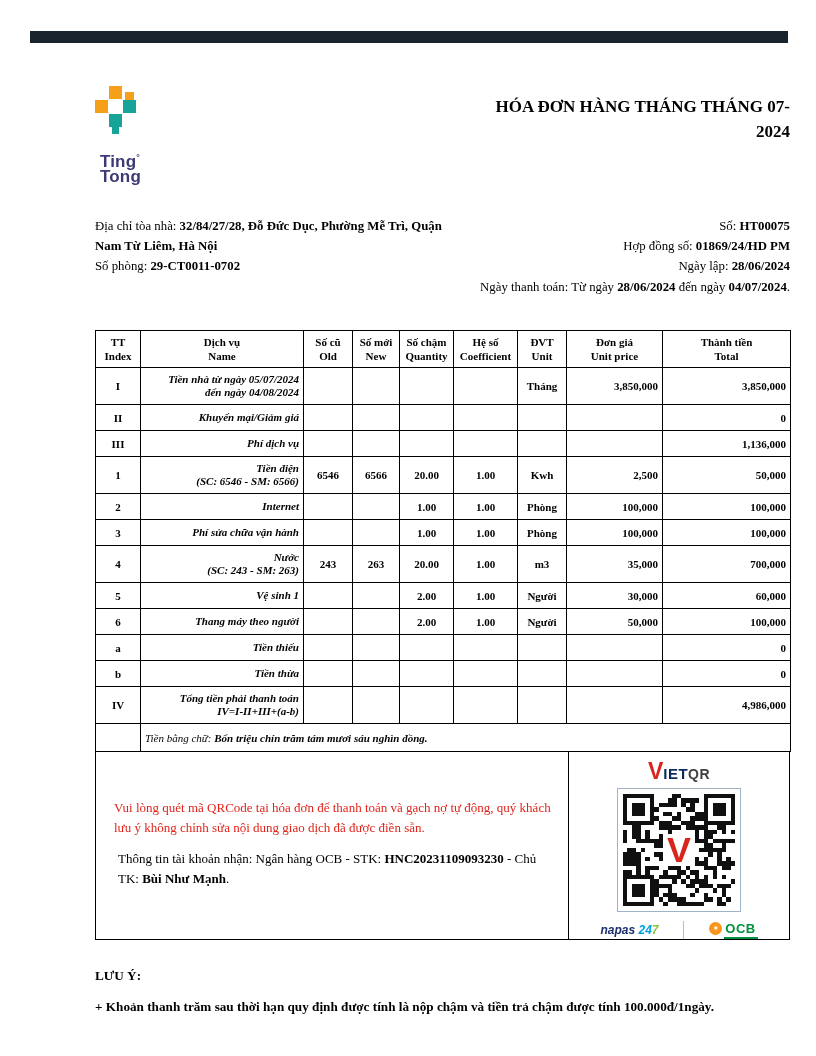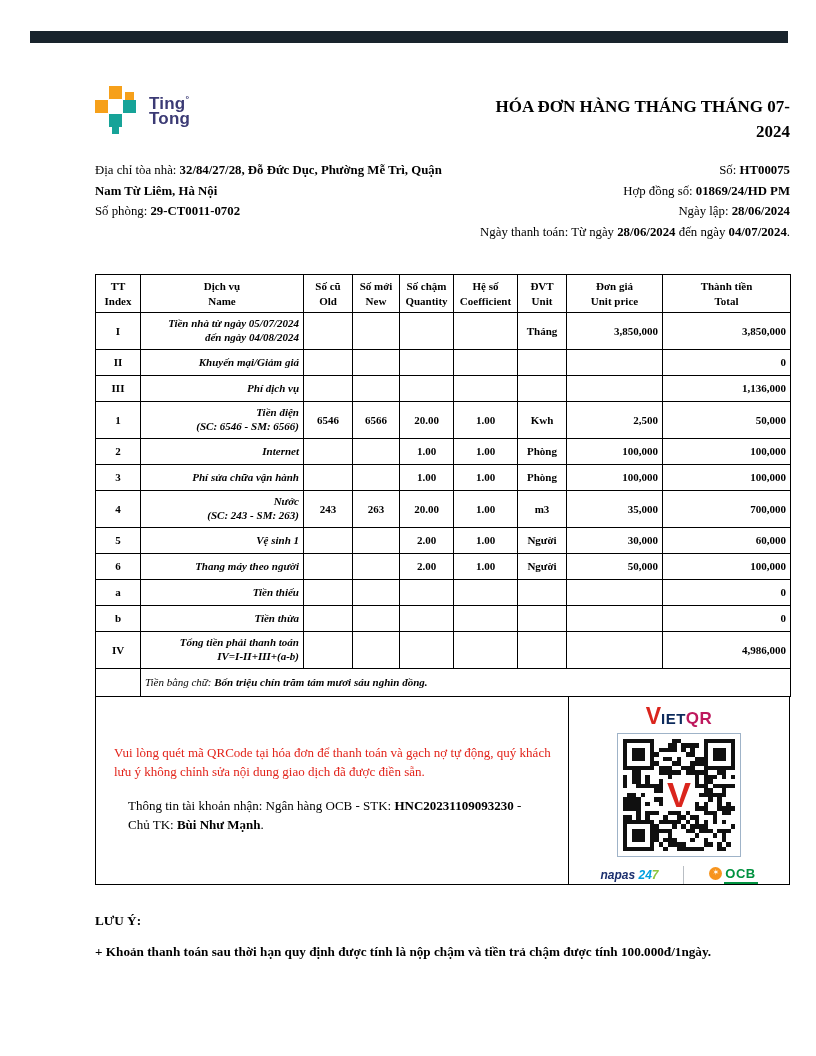--- a/index.html
+++ b/index.html
@@ -3,31 +3,31 @@
 <meta charset="utf-8">
 <style>
   html,body{margin:0;padding:0;background:#ffffff;}
   .page{position:relative;width:816px;height:1056px;background:#fff;overflow:hidden;
         font-family:"Liberation Serif", serif;color:#000;}
   .top-rule{position:absolute;left:30px;top:31px;width:758px;height:12px;background:#18232c;}
   .content{position:absolute;left:95px;top:86px;width:695px;}
 
   
   .hdr{display:flex;justify-content:space-between;align-items:flex-start;}
-  .logo{display:flex;align-items:flex-start;gap:8px;}
+  .logo{display:flex;align-items:flex-end;gap:8px;flex-direction:column;}
   .logo-icon{position:relative;width:46px;height:50px;}
   .logo-icon span{position:absolute;display:block;}
   .sq-o{background:#F6A01A;} .sq-t{background:#16A398;}
   .logo-text{font-family:"Liberation Sans", sans-serif;font-weight:bold;
              font-size:17px;line-height:15px;color:#3B3A74;letter-spacing:.2px;padding-top:6px;}
   .logo-text sup{font-size:9px;}
   .doc-title{width:310px;text-align:right;font-weight:bold;font-size:17px;line-height:1.45;margin-top:9px;}
 
   
-  .info{position:relative;height:104px;margin-top:16px;font-size:12.8px;}
+  .info{position:relative;height:104px;margin-top:32px;font-size:12.8px;}
   .info-left{position:absolute;left:0;top:0;width:370px;}
   .info-right{position:absolute;right:0;top:0;text-align:right;}
   .iline{line-height:20.4px;white-space:nowrap;}
   .iline.wrap{white-space:normal;}
 
   
   table.inv{border-collapse:collapse;table-layout:fixed;width:695px;margin-top:10px;
             font-size:11px;font-weight:bold;}
   table.inv th,table.inv td{border:1px solid #000;padding:3px 4px;vertical-align:middle;
             overflow:hidden;}
@@ -38,26 +38,26 @@
   td.c-num{text-align:right;padding-right:5px;}
   tr.row2 td{height:30px;}
   tr.row1 td{height:19px;}
   td.words{font-weight:normal;font-style:italic;padding-left:8px;height:21px;}
   td.words b{font-weight:bold;}
 
   
   .qr-section{width:693px;border:1px solid #000;border-top:none;display:flex;min-height:186px;}
   .pay-left{width:472px;box-sizing:border-box;padding:46px 16px 14px 18px;font-size:13px;line-height:1.5;}
   .pay-note{color:#E2231A;margin:0 0 12px 0;}
-  .pay-acct{margin:14px;}
+  .pay-acct{margin:4px;}
   .pay-right{flex:1;border-left:1px solid #000;display:flex;flex-direction:column;align-items:center;padding-top:6px;}
   .vietqr-brand{font-family:"Liberation Sans", sans-serif;font-weight:bold;line-height:1;margin-top:2px;}
   .vq-v{color:#DA251D;font-size:23px;}
   .vq-iet{color:#0C2A5B;font-size:15px;letter-spacing:.5px;}
-  .vq-qr{color:#be185d;font-size:17px;letter-spacing:.5px;}
+  .vq-qr{color:#404040;font-size:14px;letter-spacing:.5px;}
   .qr-frame{margin-top:5px;border:1px solid #9FB3C8;background:#fff;padding:5px;line-height:0;}
   .logos-row{display:flex;align-items:center;gap:24px;margin-top:9px;font-family:"Liberation Sans", sans-serif;}
   .napas{font-style:italic;font-weight:bold;font-size:12px;}
   .napas .n1{color:#1B2F6E;} .napas .n2{color:#00A0DF;} .napas .n3{color:#8CC63F;}
   .vdiv{width:1px;height:18px;background:#b9bec4;}
   .ocb{display:flex;flex-direction:column;align-items:center;}
   .ocb-top{display:flex;align-items:center;gap:3px;}
   .ocb-dot{width:13px;height:13px;border-radius:50%;background:#F7941D;color:#fff;font-size:8px;
            display:flex;align-items:center;justify-content:center;line-height:1;}
   .ocb-name{color:#00923F;font-weight:bold;font-size:13px;letter-spacing:.5px;}
@@ -570,17 +570,17 @@
               <span class="ocb-name">OCB</span>
             </div>
             <div class="ocb-sub"></div>
           </div>
         </div>
       </div>
     </div>
 
     <div class="footer">
       <div class="f-title">LƯU Ý:</div>
-      <div class="f-note">+ Khoản thanh toán sau thời hạn quy định được tính là nộp chậm và tiền trả chậm được tính 100.000đ/1ngày.</div>
+      <div class="f-note">+ Khoản thanh trăm sau thời hạn quy định được tính là nộp chậm và tiền trả chậm được tính 100.000đ/1ngày.</div>
     </div>
 
   </div>
 </div>
 
 </body></html>

